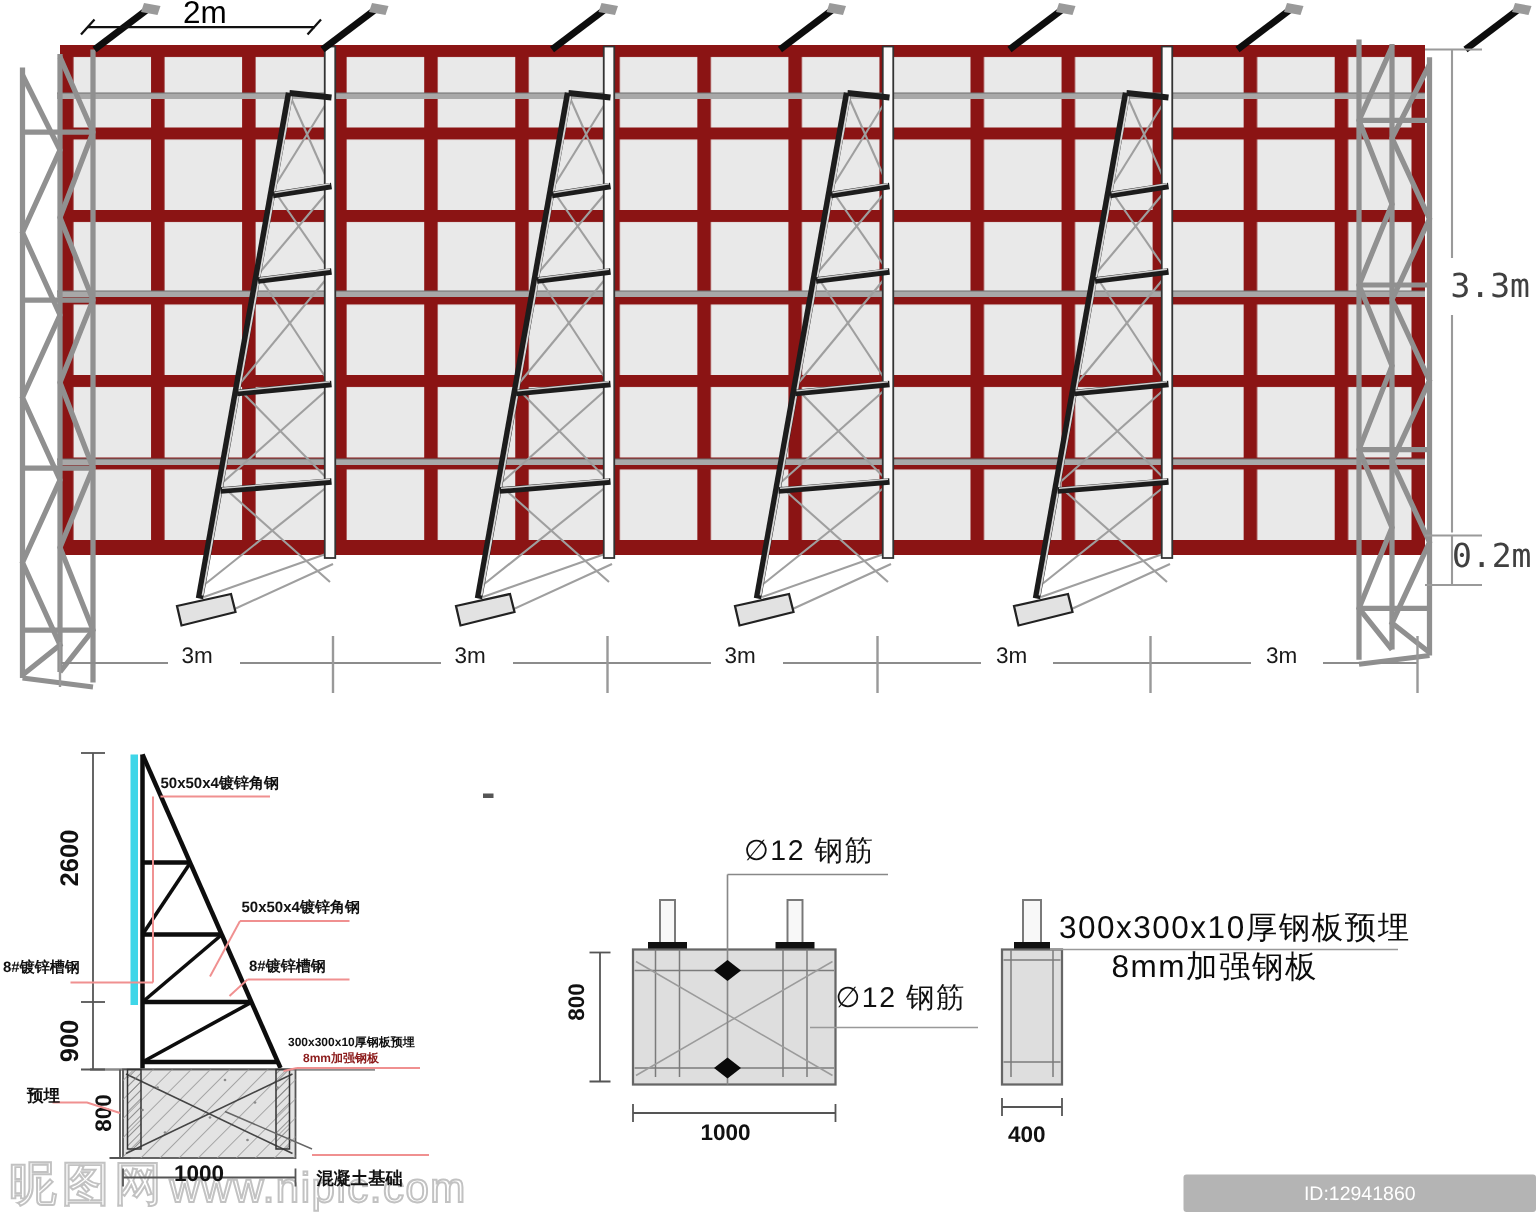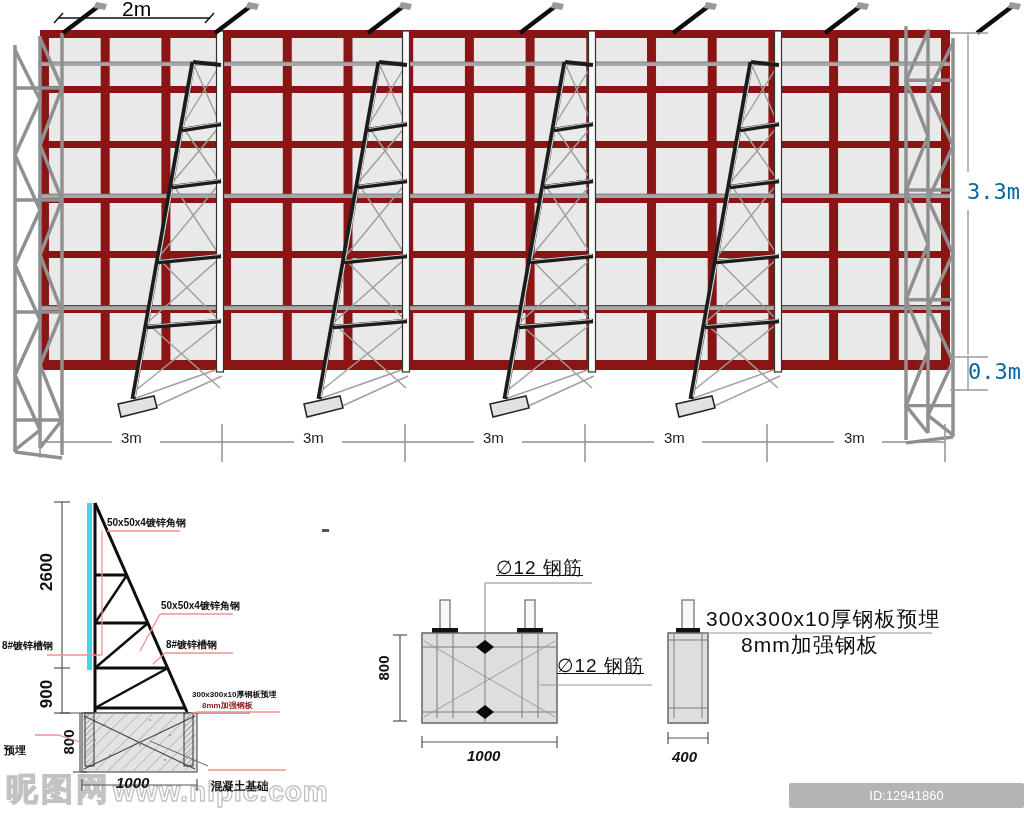--- a/index.html
+++ b/index.html
@@ -1,31 +1,31 @@
 <!DOCTYPE html>
 <html><head>
 <meta charset="utf-8">
 <style>
   html,body{margin:0;padding:0;}
   body{width:1024px;height:813px;position:relative;background:#ffffff;overflow:hidden;
        font-family:"Liberation Sans", sans-serif;}
   #stage{position:absolute;left:0;top:0;width:1024px;height:813px;}
   svg{position:absolute;left:0;top:0;z-index:2;}
   .lbl{position:absolute;z-index:3;color:#111;white-space:nowrap;line-height:1.05;}
-  .dim-big{font-family:"DejaVu Sans Mono", monospace;font-size:22px;color:#0369a1;}
+  .dim-big{font-family:"DejaVu Sans Mono", monospace;font-size:22px;color:#404040;}
   .dim-3m{font-size:15px;color:#1a1a1a;}
   .dim-2m{font-size:21px;color:#000;}
   .small-note{font-size:10px;font-weight:700;}
   .tiny-note{font-size:8px;font-weight:700;}
-  .num{font-size:15px;font-weight:700;font-style:italic;}
+  .num{font-size:15px;font-weight:700;}
   .big-cn{font-size:21px;font-weight:400;color:#0c0c0c;letter-spacing:1px;}
-  .phi-lbl{font-size:19px;color:#111;letter-spacing:1px;text-decoration:underline;}
+  .phi-lbl{font-size:19px;color:#111;letter-spacing:1px;}
   .red-txt{color:#8b1a1a;}
   #watermark{position:absolute;z-index:1;left:6px;top:768px;color:#ffffff;
-     -webkit-text-stroke:1.3px #c2c2c2;font-weight:700;}
+     -webkit-text-stroke:1.3px #c2c2c2;font-weight:400;}
   #wm-name{font-size:32px;letter-spacing:3px;}
   #wm-url{position:absolute;left:90px;top:8px;font-size:28px;letter-spacing:1px;margin-left:17px;}
   #id-badge{position:absolute;z-index:4;left:789px;top:783px;width:235px;height:25px;
      background:#b4b4b4;color:#ffffff;font-size:13px;line-height:25px;text-align:center;
      border-radius:2px;}
 </style>
 </head>
 <body>
 
 <div id="stage">
@@ -291,33 +291,33 @@
       <g stroke="#555" stroke-width="1.2">
         <line x1="668" y1="738" x2="708" y2="738"></line>
         <line x1="668" y1="732" x2="668" y2="744"></line>
         <line x1="708" y1="732" x2="708" y2="744"></line>
       </g>
     </g>
   </svg>
 
   <div class="lbl dim-2m" style="left:122px;top:-2px;">2m</div>
   <div class="lbl dim-big" style="left:967px;top:180px;">3.3m</div>
-  <div class="lbl dim-big" style="left:968px;top:360px;">0.3m</div>
+  <div class="lbl dim-big" style="left:968px;top:360px;">0.2m</div>
 
   <div class="lbl dim-3m" style="left:121px;top:430px;">3m</div>
   <div class="lbl dim-3m" style="left:303px;top:430px;">3m</div>
   <div class="lbl dim-3m" style="left:483px;top:430px;">3m</div>
   <div class="lbl dim-3m" style="left:664px;top:430px;">3m</div>
   <div class="lbl dim-3m" style="left:844px;top:430px;">3m</div>
 
   <div class="lbl small-note" style="left:107px;top:518px;">50x50x4镀锌角钢</div>
   <div class="lbl small-note" style="left:161px;top:601px;">50x50x4镀锌角钢</div>
   <div class="lbl small-note" style="left:2px;top:641px;">8#镀锌槽钢</div>
   <div class="lbl small-note" style="left:166px;top:640px;">8#镀锌槽钢</div>
-  <div class="lbl small-note" style="left:4px;top:726px;font-size:11px;margin-top:19px;">预埋</div>
+  <div class="lbl small-note" style="left:18px;top:726px;font-size:11px;">预埋</div>
   <div class="lbl tiny-note" style="left:192px;top:691px;">300x300x10厚钢板预埋</div>
   <div class="lbl tiny-note red-txt" style="left:202px;top:702px;">8mm加强钢板</div>
   <div class="lbl small-note" style="left:211px;top:780px;font-size:11.5px;">混凝土基础</div>
   <div class="lbl num" style="left:116px;top:775px;">1000</div>
 
   <div class="lbl phi-lbl" style="left:496px;top:558px;">∅12 钢筋</div>
   <div class="lbl phi-lbl" style="left:557px;top:656px;">∅12 钢筋</div>
   <div class="lbl num" style="left:467px;top:748px;">1000</div>
 
   <div class="lbl big-cn" style="left:706px;top:608px;">300x300x10厚钢板预埋</div>

